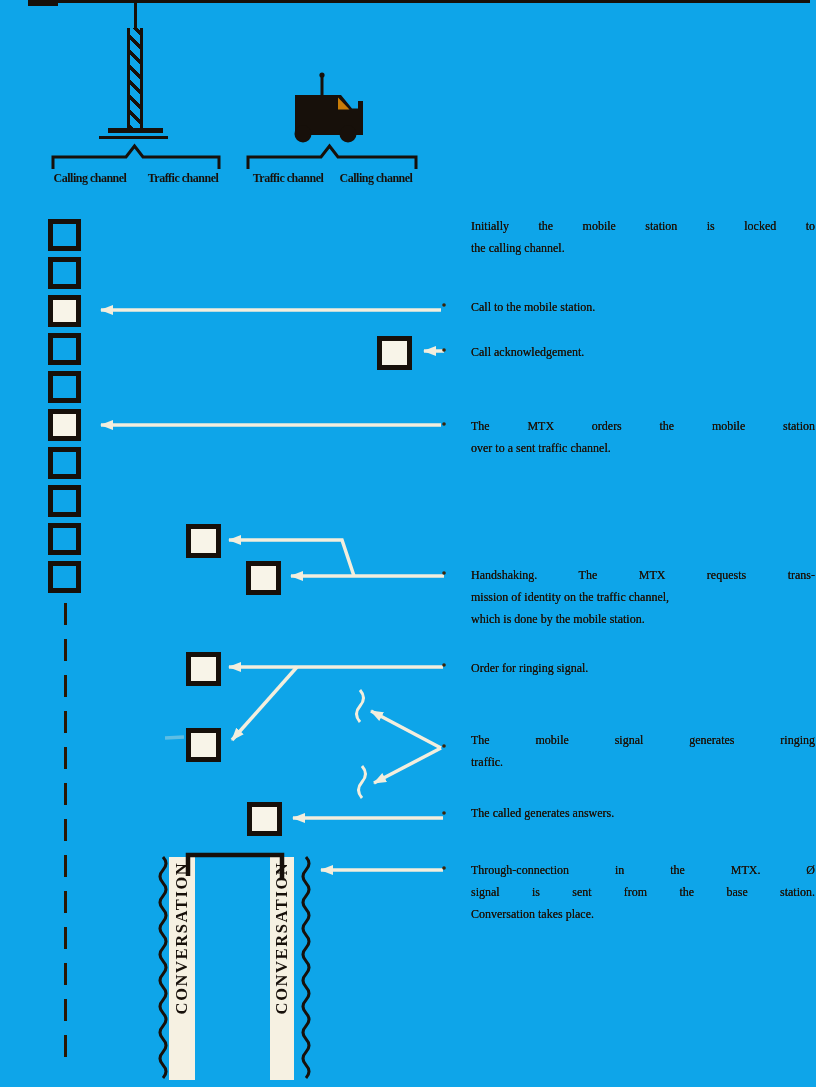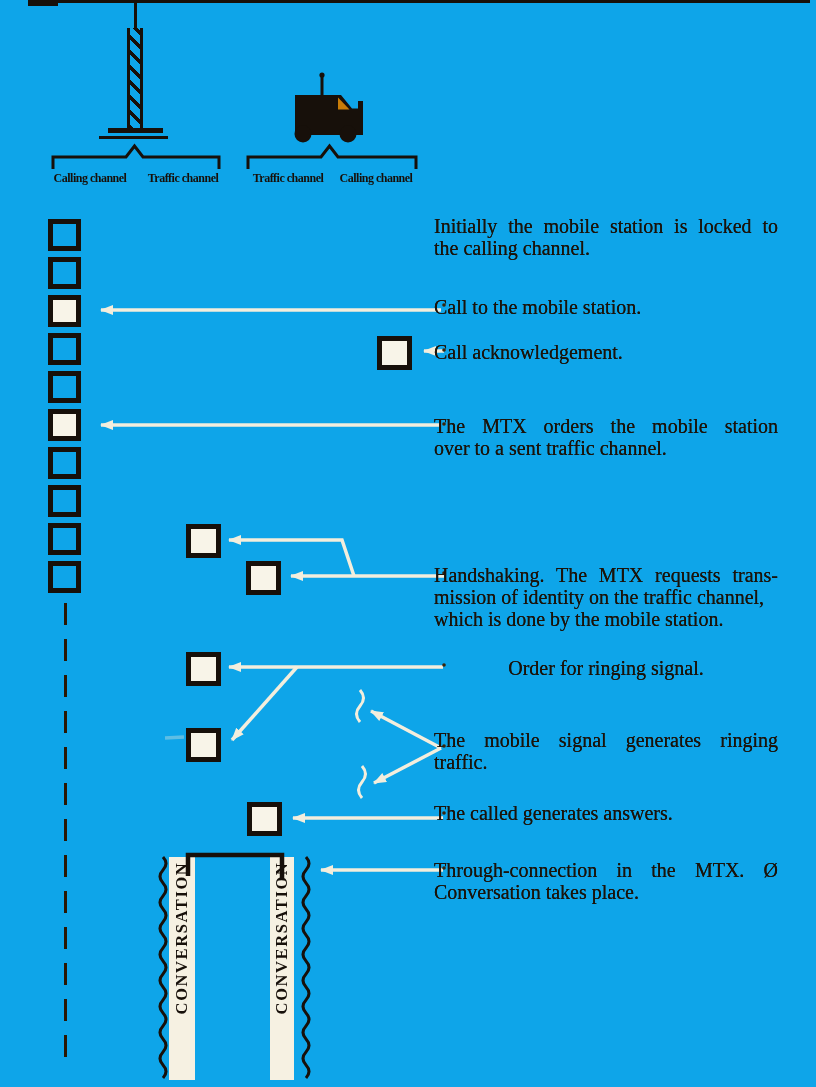--- a/index.html
+++ b/index.html
@@ -31,21 +31,21 @@
   }
   
   .sqcol{left:48px;top:219px;display:flex;flex-direction:column;gap:6px;}
   .csq{
     width:23px;height:22px;border:5px solid #17100a;background:transparent;
   }
   .csq.lit{background:#f8f4e8;}
   
   .ssq{width:25px;height:24px;border:5px solid #17100a;background:#f8f4e8;}
   
-  .ann{left:434px;width:344px;color:#1b130a;font-size:20px;line-height:22px;
+  .ann{left:471px;width:344px;color:#1b130a;font-size:12px;line-height:22px;
        text-shadow:0 0 0.4px currentColor;}
   .ann .ln{width:100%;}
   .ann .just{text-align:justify;text-align-last:justify;}
   
   .convbar{top:857px;height:223px;background:#f6f1e2;}
   .convtext{
     width:160px;height:26px;line-height:26px;text-align:center;
     color:#17100a;font-size:16.5px;font-weight:bold;letter-spacing:1.6px;
     transform:translate(-50%,-50%) rotate(-90deg);
     white-space:nowrap;
@@ -168,28 +168,29 @@
   </div>
   <div class="abs ann" style="top:415px;">
     <div class="ln just">The MTX orders the mobile station</div>
     <div class="ln">over to a sent traffic channel.</div>
   </div>
   <div class="abs ann" style="top:564px;">
     <div class="ln just">Handshaking. The MTX requests trans-</div>
     <div class="ln">mission of identity on the traffic channel,</div>
     <div class="ln">which is done by the mobile station.</div>
   </div>
-  <div class="abs ann" style="top:657px;text-align:center;">
+  <div class="abs ann" style="top:657px;">
     <div class="ln">Order for ringing signal.</div>
   </div>
   <div class="abs ann" style="top:729px;">
     <div class="ln just">The mobile signal generates ringing</div>
     <div class="ln">traffic.</div>
   </div>
   <div class="abs ann" style="top:802px;">
     <div class="ln">The called generates answers.</div>
   </div>
   <div class="abs ann" style="top:859px;">
     <div class="ln just">Through-connection in the MTX. Ø</div>
+    <div class="ln just">signal is sent from the base station.</div>
     <div class="ln">Conversation takes place.</div>
   </div>
 
 </div>
 
 </body></html>

